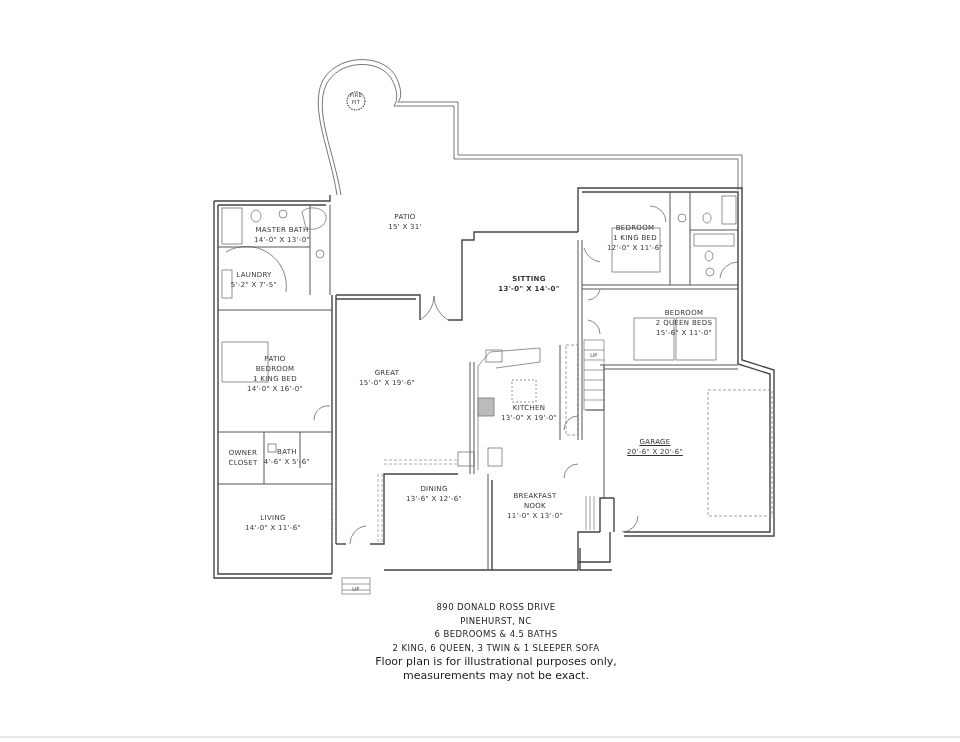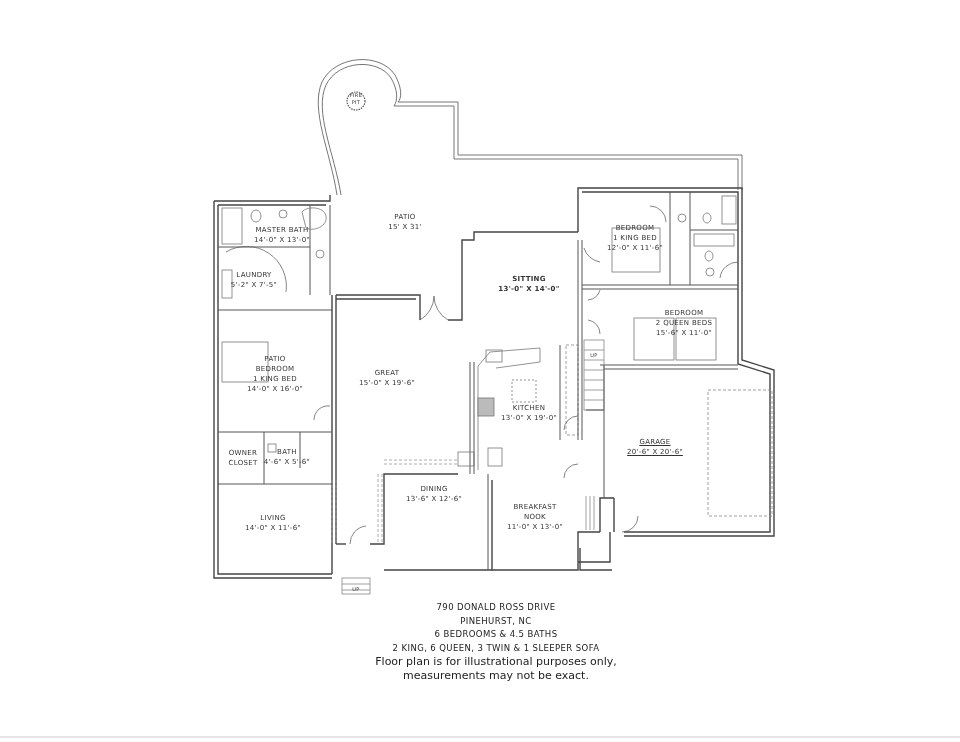--- a/index.html
+++ b/index.html
@@ -199,21 +199,21 @@
 <div class="lbl" style="left:529px;top:403px;text-align:center;">
   <div>KITCHEN</div>
   <div>13'-0" X 19'-0"</div>
 </div>
 
 <div class="lbl" style="left:434px;top:484px;">
   <div>DINING</div>
   <div>13'-6" X 12'-6"</div>
 </div>
 
-<div class="lbl" style="left:535px;top:502px;">
+<div class="lbl" style="left:535px;top:491px;">
   <div>BREAKFAST</div>
   <div>NOOK</div>
   <div>11'-0" X 13'-0"</div>
 </div>
 
 <div class="lbl" style="left:635px;top:223px;">
   <div>BEDROOM</div>
   <div>1 KING BED</div>
   <div>12'-0" X 11'-6"</div>
 </div>
@@ -226,21 +226,21 @@
 
 <div class="lbl" style="left:655px;top:437px;text-decoration:underline;">
   <div>GARAGE</div>
   <div>20'-6" X 20'-6"</div>
 </div>
 
 <div class="lbl" style="left:594px;top:350px;font-size:5px;">UP</div>
 <div class="lbl" style="left:356px;top:584px;font-size:5px;">UP</div>
 
 <div class="caption">
-  <div class="cap">790 DONALD ROSS DRIVE</div>
+  <div class="cap">890 DONALD ROSS DRIVE</div>
   <div class="cap">PINEHURST, NC</div>
   <div class="cap">6 BEDROOMS &amp; 4.5 BATHS</div>
   <div class="cap">2 KING, 6 QUEEN, 3 TWIN &amp; 1 SLEEPER SOFA</div>
   <div class="note">Floor plan is for illustrational purposes only,</div>
   <div class="note">measurements may not be exact.</div>
 </div>
 
 <div class="bottom-rule"></div>
 
 </body></html>

